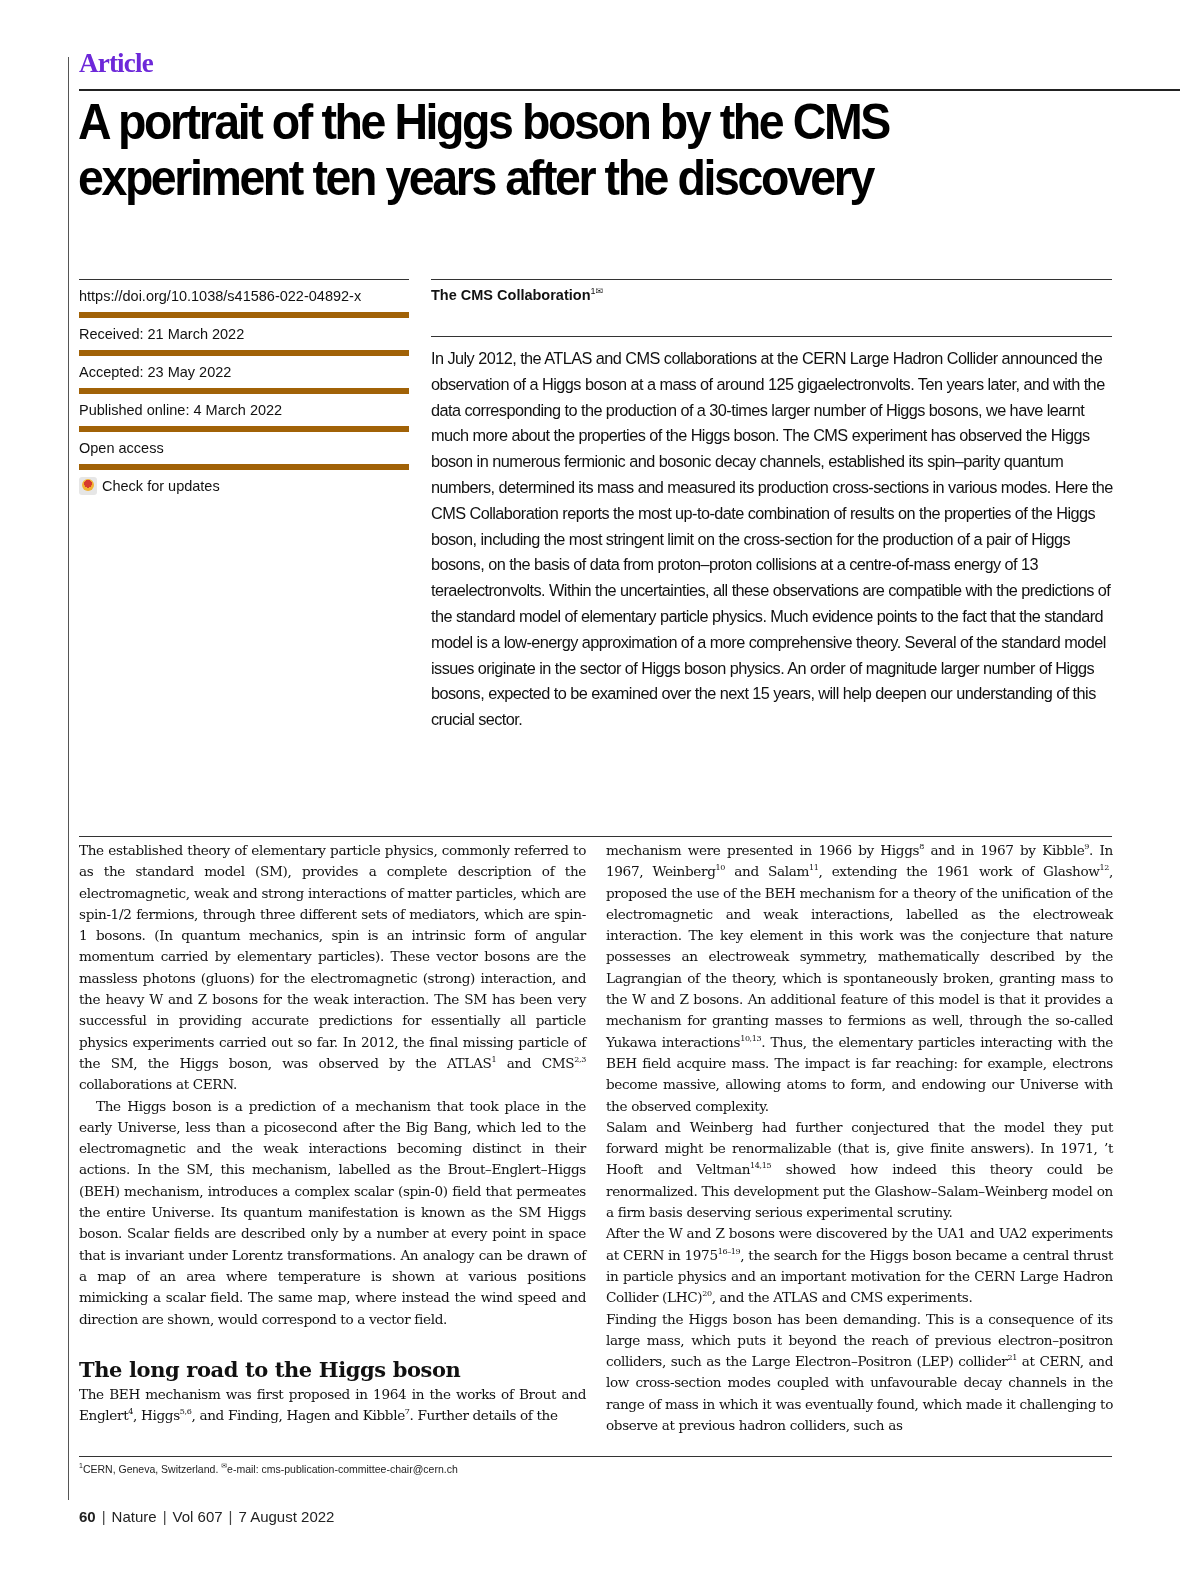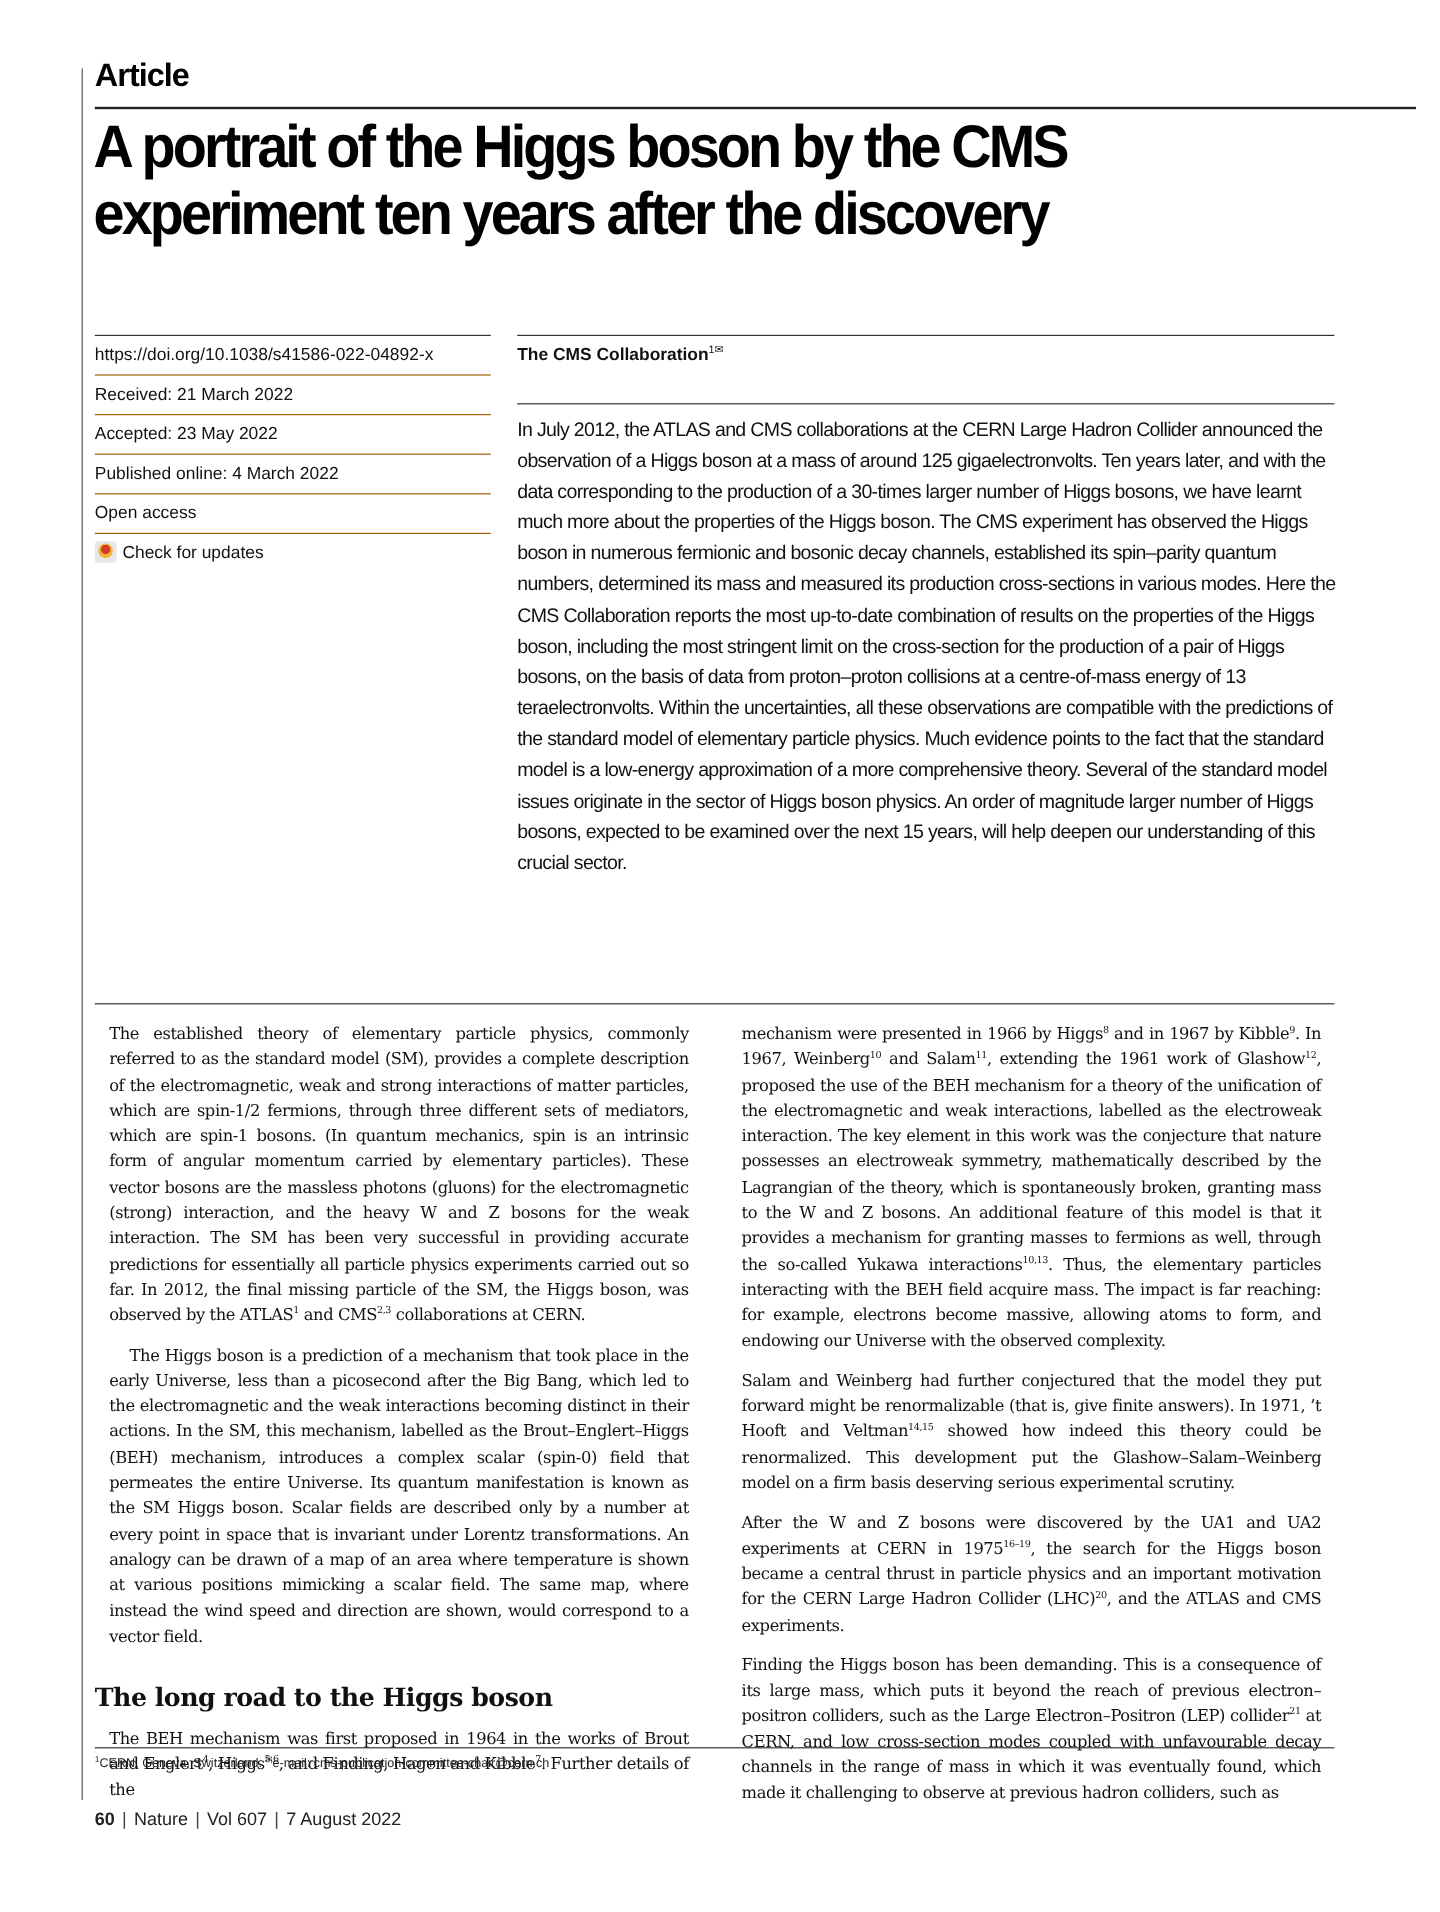--- a/index.html
+++ b/index.html
@@ -1,31 +1,31 @@
 <!DOCTYPE html>
 <html><head>
 <meta charset="utf-8">
 <style>
   html, body { margin: 0; padding: 0; background: #ffffff; }
   body { width: 1200px; height: 1593px; position: relative; overflow: hidden; color: #111; }
   .vbar { position: absolute; left: 68px; top: 57px; width: 1px; height: 1443px; background: #555; }
-  .kicker { position: absolute; left: 79px; top: 48px; font-family: Liberation Sans, sans-serif; font-weight: bold; font-size: 27px; letter-spacing: -0.8px; color: #000000; }
+  .kicker { position: absolute; left: 79px; top: 48px; font-family: Liberation Serif, serif; font-weight: bold; font-size: 27px; letter-spacing: -0.8px; color: #6d28d9; }
   .top-rule { position: absolute; left: 79px; top: 89px; width: 1101px; height: 2px; background: #222; }
   .title { position: absolute; left: 78px; top: 94px; width: 1060px; font-family: "Liberation Sans", sans-serif; font-weight: bold; font-size: 50px; line-height: 56px; letter-spacing: -2.6px; color: #000; transform: scaleX(0.93); transform-origin: left top; }
   .rule { position: absolute; height: 1px; background: #333; }
   .meta { position: absolute; left: 79px; width: 330px; font-family: "Liberation Sans", sans-serif; font-size: 14.5px; color: #111; }
-  .meta-row { height: 32px; line-height: 32px; border-bottom: 1px solid #a16207; white-space: nowrap; }
+  .meta-row { height: 32px; line-height: 32px; border-bottom: 6px solid #a16207; white-space: nowrap; }
   .meta-row:last-child { border-bottom: none; }
   .cfu-icon { display: inline-block; width: 18px; height: 18px; vertical-align: -4px; margin-right: 5px; border-radius: 3px; background: #e6e6e6; position: relative; }
   .cfu-icon::before { content: ""; position: absolute; left: 3px; top: 2px; width: 12px; height: 12px; border-radius: 50%; background: radial-gradient(circle at 50% 40%, #d63a2f 0 40%, #f2b233 42% 100%); }
   .author { position: absolute; left: 431px; top: 286px; font-family: Liberation Sans, sans-serif; font-weight: bold; font-size: 14.5px; color: #111; }
   .author sup { font-weight: normal; font-size: 9px; }
   .abstract { position: absolute; left: 431px; top: 346px; width: 690px; font-family: "Liberation Sans", sans-serif; font-size: 16.3px; line-height: 25.8px; letter-spacing: -0.55px; color: #111; }
   .body-col { position: absolute; width: 507px; font-family: "DejaVu Serif", serif; font-size: 13.6px; line-height: 21.3px; letter-spacing: -0.35px; text-align: justify; color: #111; }
-  .body-col p { margin: 12px; }
+  .body-col p { margin: 0; }
   .body-col p.indent { text-indent: 17px; }
   .body-col sup { font-size: 8px; line-height: 0; }
   .section-head { font-family: "DejaVu Serif", serif; font-weight: bold; font-size: 21px; letter-spacing: -0.4px; margin: 28px 0 2px 0; line-height: 24px; }
   .footnote { position: absolute; left: 79px; top: 1462px; font-family: "Liberation Sans", sans-serif; font-size: 10.5px; color: #222; }
   .footnote sup { font-size: 7px; }
   .folio { position: absolute; left: 79px; top: 1508px; font-family: "Liberation Sans", sans-serif; font-size: 15px; color: #222; }
   .folio .pg { font-weight: bold; }
   .folio .sep { margin: 0 6px; color: #444; }
 </style>
 </head>

